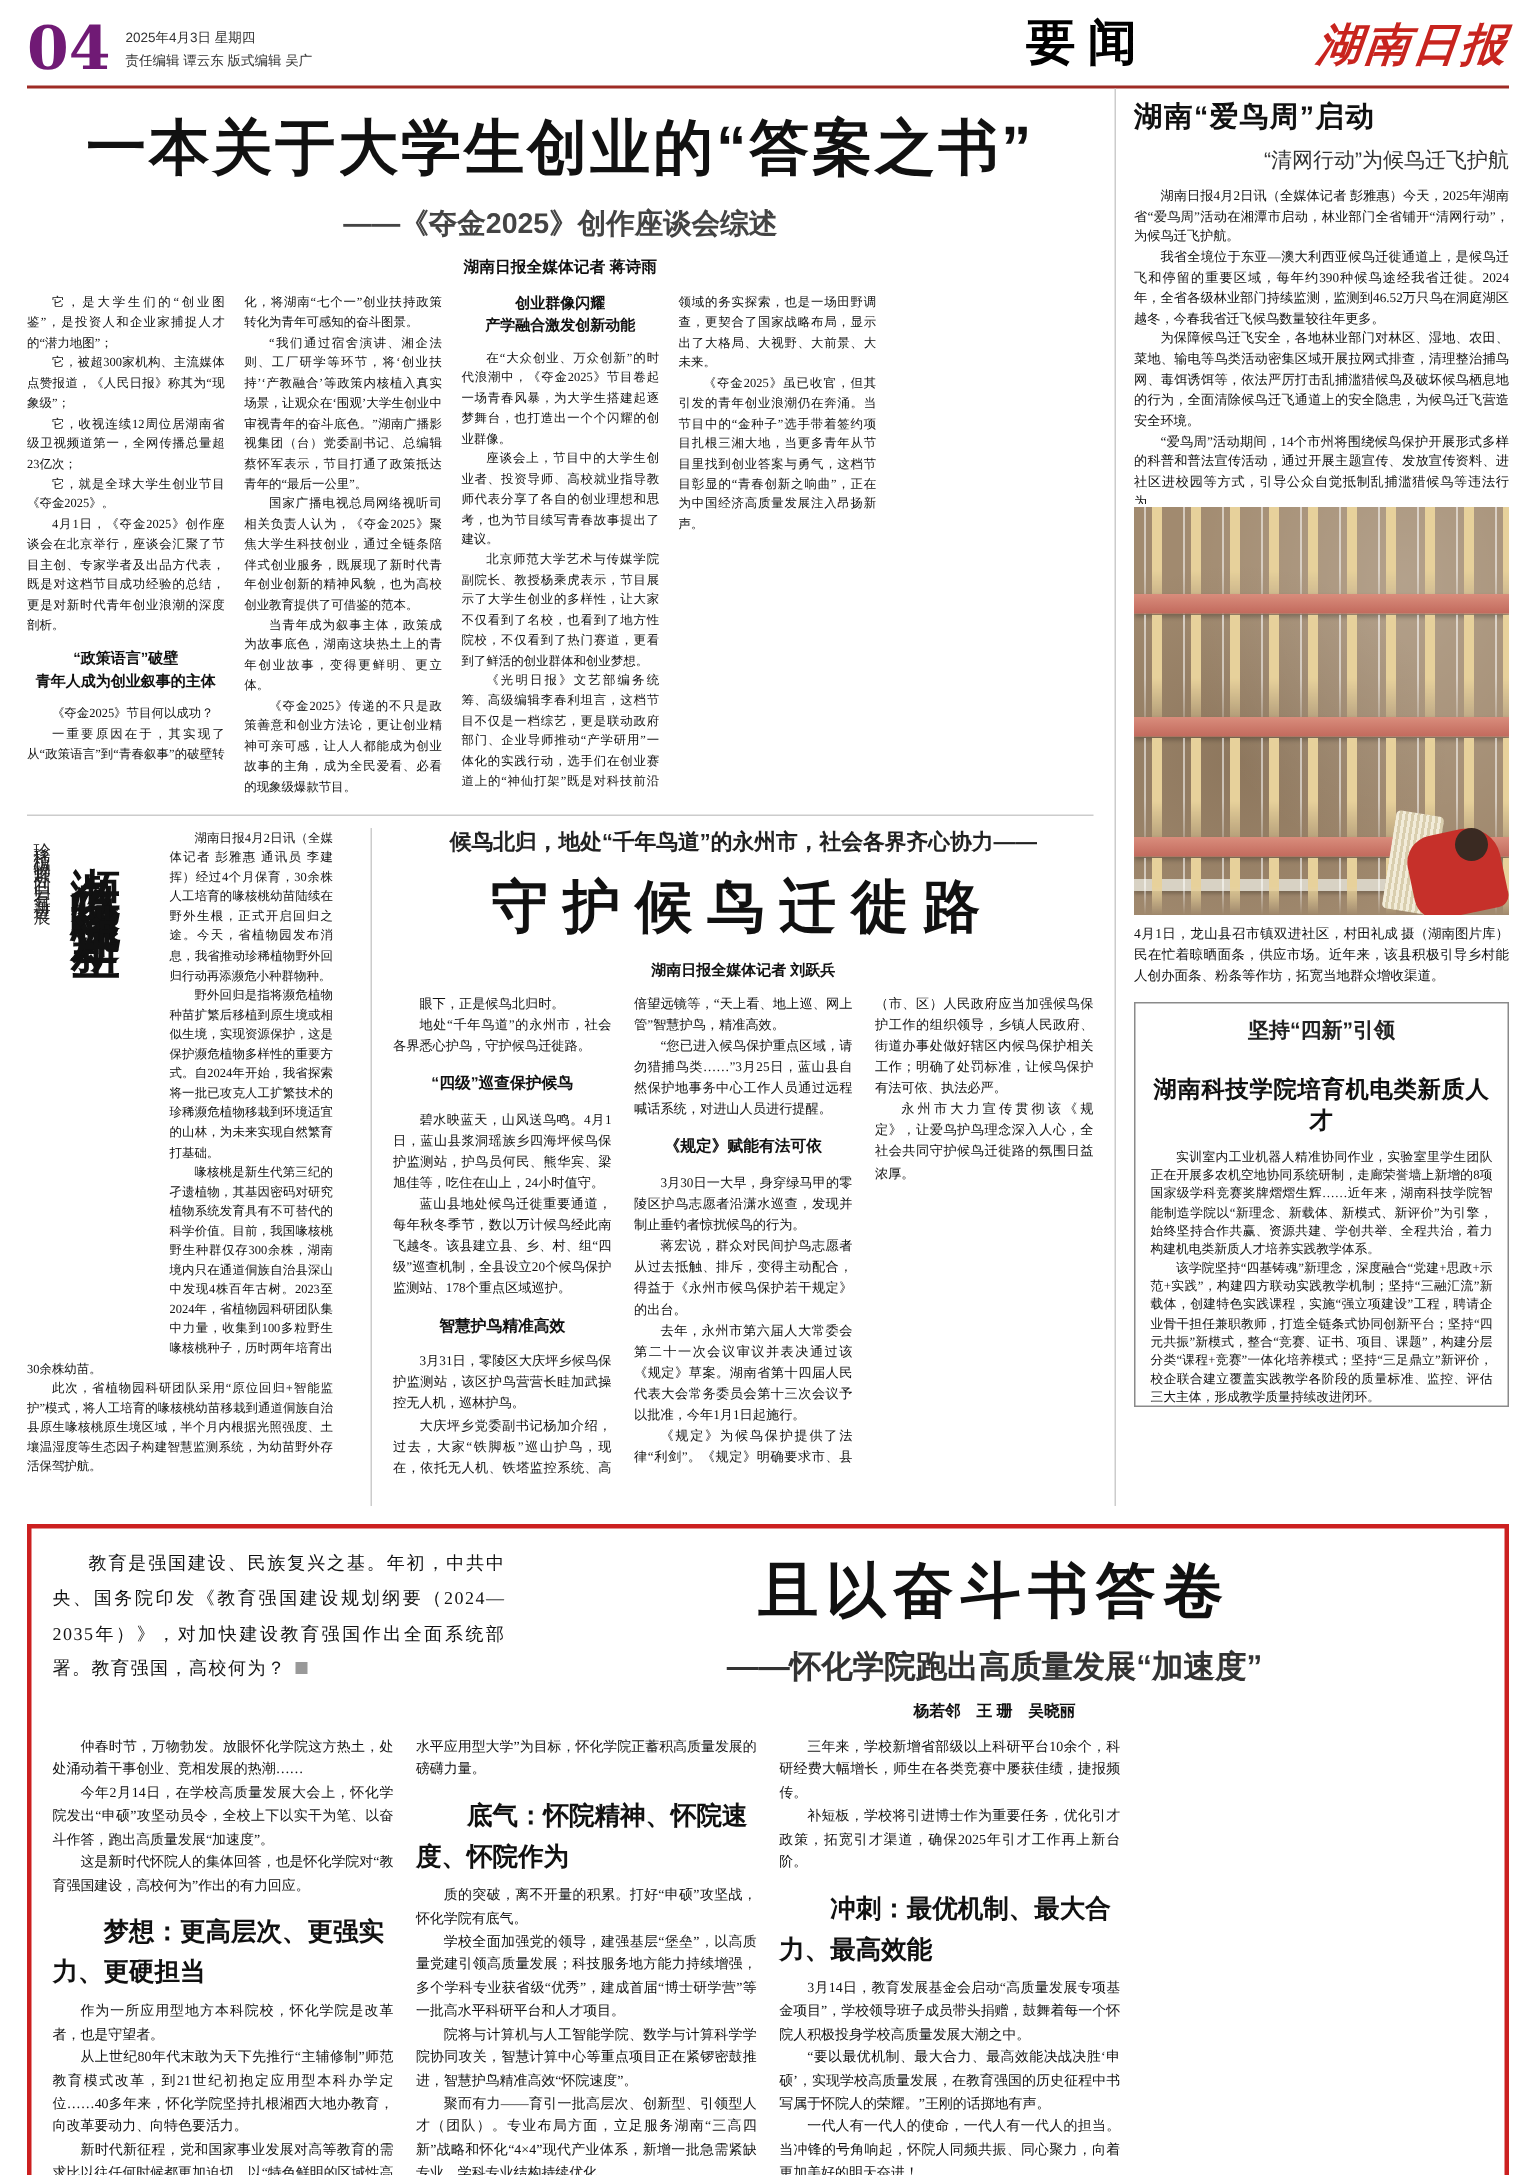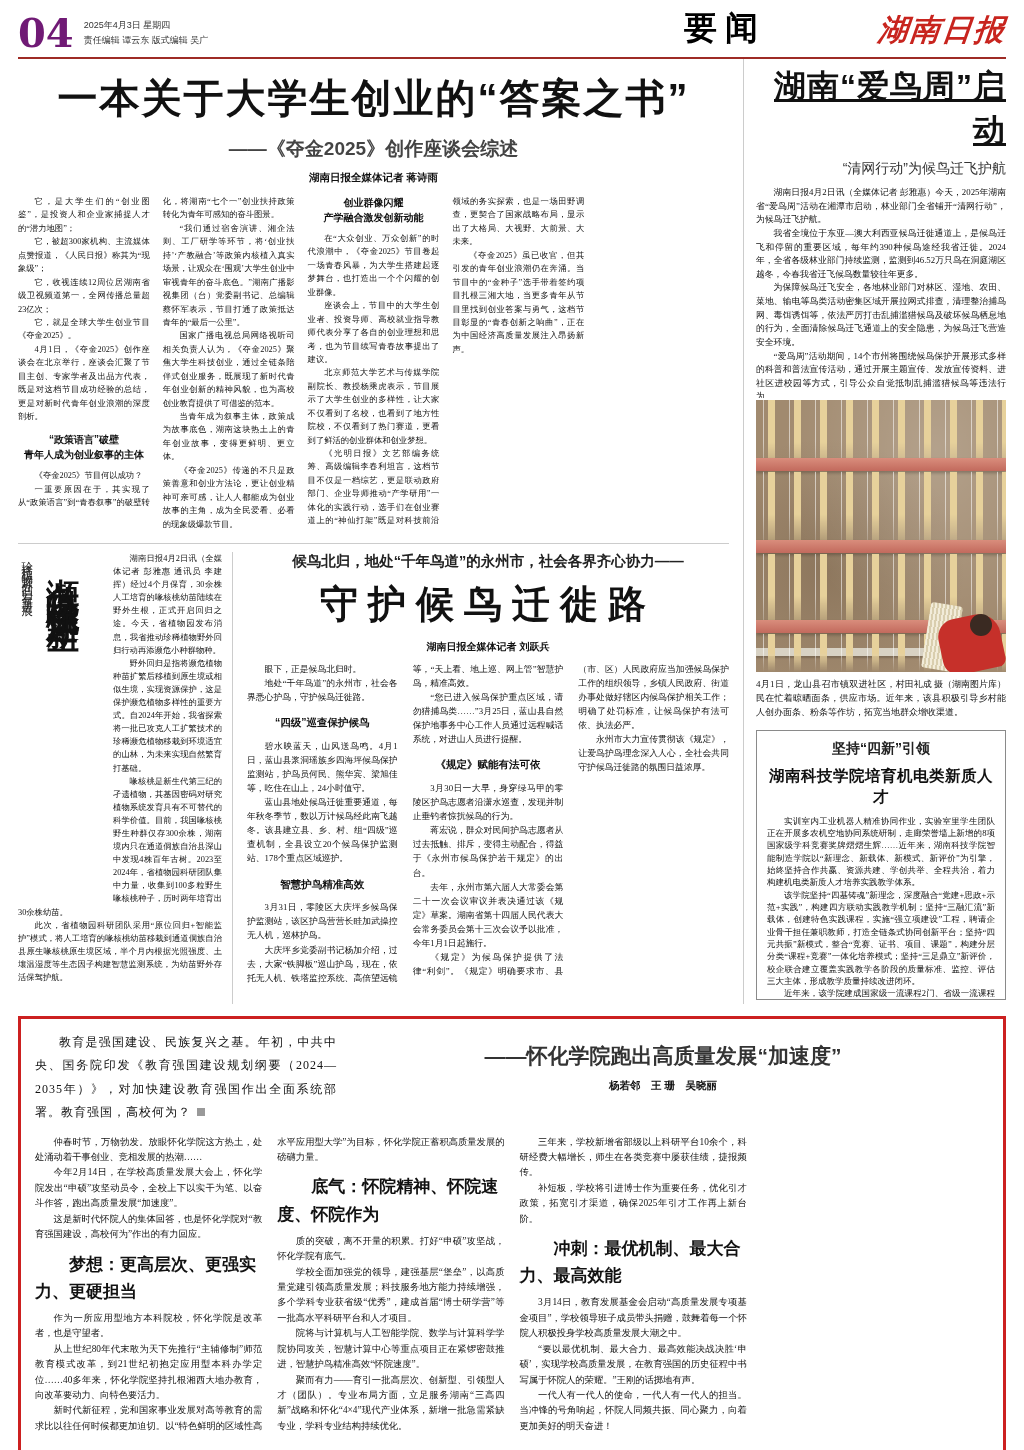--- a/index.html
+++ b/index.html
@@ -27,35 +27,35 @@
   
   .main-art{padding-top:12px;}
   .main-art h1{text-align:center;font-size:40px;font-weight:900;letter-spacing:2px;}
   .main-art .sub{text-align:center;font-size:19px;font-weight:600;color:#444;margin-top:10px;}
   .main-art .byline{text-align:center;font-size:10.5px;font-weight:700;margin:9px 0 10px;}
   .main-art .cols{height:338px;overflow:hidden;column-count:5;column-gap:13px;column-fill:auto;font-size:8.3px;line-height:1.62;}
   .main-art .cols h4{text-align:center;font-size:10px;font-weight:700;font-family:"Liberation Sans",sans-serif;margin:9px 0 7px;line-height:1.5;}
 
   
   .mid-band{display:flex;border-top:1px solid #ccc;margin-top:10px;padding-top:8px;height:452px;}
-  .walnut{width:204px;padding-right:10px;border-right:1px solid #ccc;overflow:hidden;}
+  .walnut{width:204px;padding-right:25px;border-right:1px solid #ccc;overflow:hidden;}
   .walnut .vhead{float:left;width:88px;height:352px;display:flex;flex-direction:row;margin-right:7px;}
   .walnut .vkicker{writing-mode:vertical-rl;font-size:11.5px;letter-spacing:4px;color:#222;font-family:"Liberation Serif",serif;margin-right:4px;}
   .walnut .vtitle{writing-mode:vertical-rl;font-family:"Liberation Serif",serif;font-weight:700;font-size:33px;letter-spacing:6px;line-height:1.35;}
   .walnut .body{font-size:8.3px;line-height:1.58;height:436px;overflow:hidden;}
   .route{flex:1;padding-left:14px;}
   .route .kicker{text-align:center;font-size:14.5px;font-weight:600;color:#222;}
   .route h2{text-align:center;font-family:"Liberation Serif",serif;font-weight:700;font-size:38px;letter-spacing:10px;margin-top:8px;}
   .route .byline{text-align:center;font-size:10px;font-weight:700;margin:10px 0 8px;}
   .route .cols{height:330px;overflow:hidden;column-count:3;column-gap:15px;column-fill:auto;font-size:8.8px;line-height:1.6;}
   .route .cols h4{text-align:center;font-size:10.5px;font-weight:700;font-family:"Liberation Sans",sans-serif;margin:10px 0 8px;}
 
   
   .bird{padding-top:6px;}
-  .bird h2{text-align:right;font-size:32px;font-weight:900;letter-spacing:1px;text-decoration:underline;}
+  .bird h2{text-align:left;font-size:19px;font-weight:900;letter-spacing:1px;}
   .bird .sub{text-align:right;font-size:14px;font-weight:500;color:#333;margin-top:7px;}
   .bird .body{margin-top:8px;font-size:8.8px;line-height:1.55;height:212px;overflow:hidden;}
 
   .photo{position:relative;width:250px;height:272px;overflow:hidden;margin-top:2px;
     background:
       radial-gradient(ellipse at 72% 18%, rgba(255,255,255,.20), transparent 60%),
       radial-gradient(ellipse at 28% 62%, rgba(60,40,20,.20), transparent 55%),
       #a18a6f;}
   .strands{position:absolute;left:0;right:0;height:84px;
     background:
@@ -67,21 +67,21 @@
   .rail{position:absolute;left:0;right:0;height:8px;background:#d8d2c4;box-shadow:0 2px 2px rgba(0,0,0,.2);}
   .worker{position:absolute;right:4px;bottom:0;width:92px;height:78px;}
   .worker .wbody{position:absolute;right:0;bottom:0;width:62px;height:56px;background:#c6302a;border-radius:18px 22px 8px 16px;transform:rotate(-12deg);}
   .worker .whead{position:absolute;right:10px;bottom:36px;width:22px;height:22px;background:#3a2a22;border-radius:50%;}
   .worker .bundle{position:absolute;right:44px;bottom:2px;width:32px;height:66px;background:repeating-linear-gradient(90deg,#f2ecd9 0 2px,#d9ceae 2px 4px);transform:rotate(9deg);border-radius:3px;}
   .caption{margin-top:6px;font-size:9px;line-height:1.55;text-align:justify;font-family:"Liberation Serif",serif;}
   .caption .credit{float:right;}
 
   .hnust{border:1px solid #8a8a8a;margin-top:10px;padding:9px 10px;height:250px;overflow:hidden;}
   .hnust .kicker{text-align:center;font-size:14px;font-weight:600;color:#222;}
-  .hnust h3{text-align:center;font-family:"Liberation Serif",serif;font-weight:700;font-size:15.5px;margin-top:8px;letter-spacing:.5px;}
+  .hnust h3{text-align:center;font-family:"Liberation Serif",serif;font-weight:700;font-size:15.5px;margin-top:20px;letter-spacing:.5px;}
   .hnust .body{margin-top:7px;font-size:8.5px;line-height:1.45;}
 
   
   .redbox{border:3px solid #cc2020;margin-top:12px;padding:12px 14px 10px;height:428px;overflow:hidden;}
   .redbox-top{display:flex;}
   .intro{width:302px;font-family:"Liberation Serif",serif;font-size:12px;line-height:1.95;letter-spacing:1px;text-align:justify;text-indent:2em;color:#111;}
   .intro:after{content:"";display:inline-block;width:8px;height:8px;background:#999;margin-left:6px;}
   .redbox-head{flex:1;padding-top:2px;}
   .redbox-head h2{text-align:center;font-size:40px;font-weight:900;letter-spacing:5px;}
   .redbox-head .sub{text-align:center;font-size:21px;font-weight:600;color:#333;margin-top:9px;}
@@ -219,20 +219,21 @@
           </div>
 
       </div>
     </div>
   </div>
 
   <div class="redbox">
     <div class="redbox-top">
       <div class="intro">教育是强国建设、民族复兴之基。年初，中共中央、国务院印发《教育强国建设规划纲要（2024—2035年）》，对加快建设教育强国作出全面系统部署。教育强国，高校何为？</div>
       <div class="redbox-head">
+        <h2>且以奋斗书答卷</h2>
         <div class="sub">——怀化学院跑出高质量发展“加速度”</div>
         <div class="byline">杨若邻　王 珊　吴晓丽</div>
       </div>
     </div>
     <div class="cols">
         <p>仲春时节，万物勃发。放眼怀化学院这方热土，处处涌动着干事创业、竞相发展的热潮……</p>
         <p>今年2月14日，在学校高质量发展大会上，怀化学院发出“申硕”攻坚动员令，全校上下以实干为笔、以奋斗作答，跑出高质量发展“加速度”。</p>
         <p>这是新时代怀院人的集体回答，也是怀化学院对“教育强国建设，高校何为”作出的有力回应。</p>
         <h4>梦想：更高层次、更强实力、更硬担当</h4>
         <p>作为一所应用型地方本科院校，怀化学院是改革者，也是守望者。</p>

